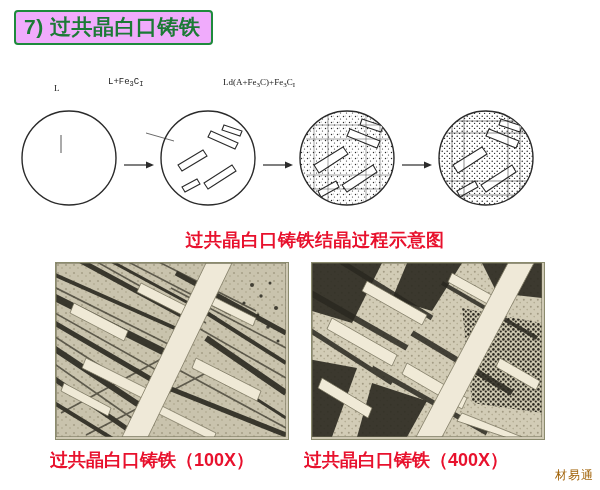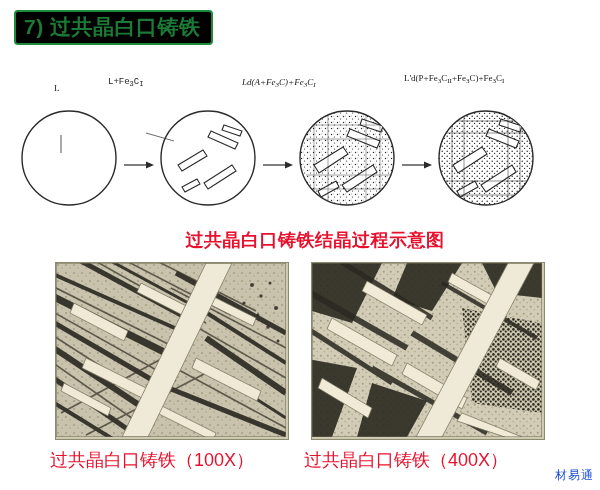--- a/index.html
+++ b/index.html
@@ -19,21 +19,21 @@
   .title-wrap {
     position: absolute;
     left: 14px;
     top: 10px;
   }
   .title-badge {
     display: inline-block;
     border: 2px solid #1e8a3c;
     border-radius: 4px;
     padding: 3px 10px 5px 8px;
-    background: #000000;
+    background: #f0abfc;
   }
   .title-badge .t {
     font-size: 21px;
     font-weight: bold;
     color: #1b7a35;
     line-height: 1.1;
     letter-spacing: 0.5px;
     white-space: nowrap;
   }
 
@@ -66,21 +66,21 @@
     color: #e8112d;
     font-size: 18px;
     font-weight: bold;
     letter-spacing: 0.5px;
   }
   .caption-bottom {
     position: absolute;
     top: 448px;
     color: #e8112d;
     font-size: 18px;
-    font-weight: normal;
+    font-weight: bold;
     white-space: nowrap;
   }
   .caption-left  { left: 50px; }
   .caption-right { left: 304px; }
 
   
   .micro {
     position: absolute;
     top: 262px;
     width: 232px;
@@ -92,21 +92,21 @@
   .micro-left  { left: 55px; }
   .micro-right { left: 311px; }
   .micro svg { display: block; }
 
   
   .watermark {
     position: absolute;
     right: 6px;
     bottom: 6px;
     font-size: 12px;
-    color: #1d4ed8;
+    color: #a16207;
     letter-spacing: 1px;
   }
 </style>
 </head>
 <body>
 
 <div class="title-wrap">
   <div class="title-badge">
     <div class="t">7) 过共晶白口铸铁</div>
   </div>
@@ -183,23 +183,22 @@
     <g clip-path="url(#c4)" stroke="#2b2b2b" stroke-width="0.6" fill="none" opacity="0.9">
       <path d="M440 66 L525 66 M440 78 L525 78 M440 126 L525 126 M440 140 L525 140"></path>
       <path d="M446 58 L446 150 M458 58 L458 150 M502 58 L502 150 M514 58 L514 150"></path>
     </g>
   </svg>
 
   <div class="dlabel" style="left:48px; top:28px;">L</div>
 
   <div class="dlabel" style="left:102px; top:22px;font-family:Liberation Mono, monospace;">L+Fe<sub>3</sub>C<sub>I</sub></div>
 
-  <div class="dlabel" style="left:236px; top:22px;font-style:italic;">Ld(A+Fe<sub>3</sub>C)+Fe<sub>3</sub>C<sub>I</sub></div>
-
-  <div class="dlabel" style="left:398px; top:18px;">L'd(P+Fe<sub>3</sub>C<sub>II</sub>+Fe<sub>3</sub>C)+Fe<sub>3</sub>C<sub>I</sub></div>
+  <div class="dlabel" style="left:217px; top:22px;">Ld(A+Fe<sub>3</sub>C)+Fe<sub>3</sub>C<sub>I</sub></div>
+
 </div>
 
 <div class="caption-main">过共晶白口铸铁结晶过程示意图</div>
 
 <div class="micro micro-left">
   <svg width="230" height="174" viewBox="0 0 230 174">
     <defs>
       <clipPath id="mL">
           <rect x="0" y="0" width="230" height="174"></rect>
         </clipPath>

